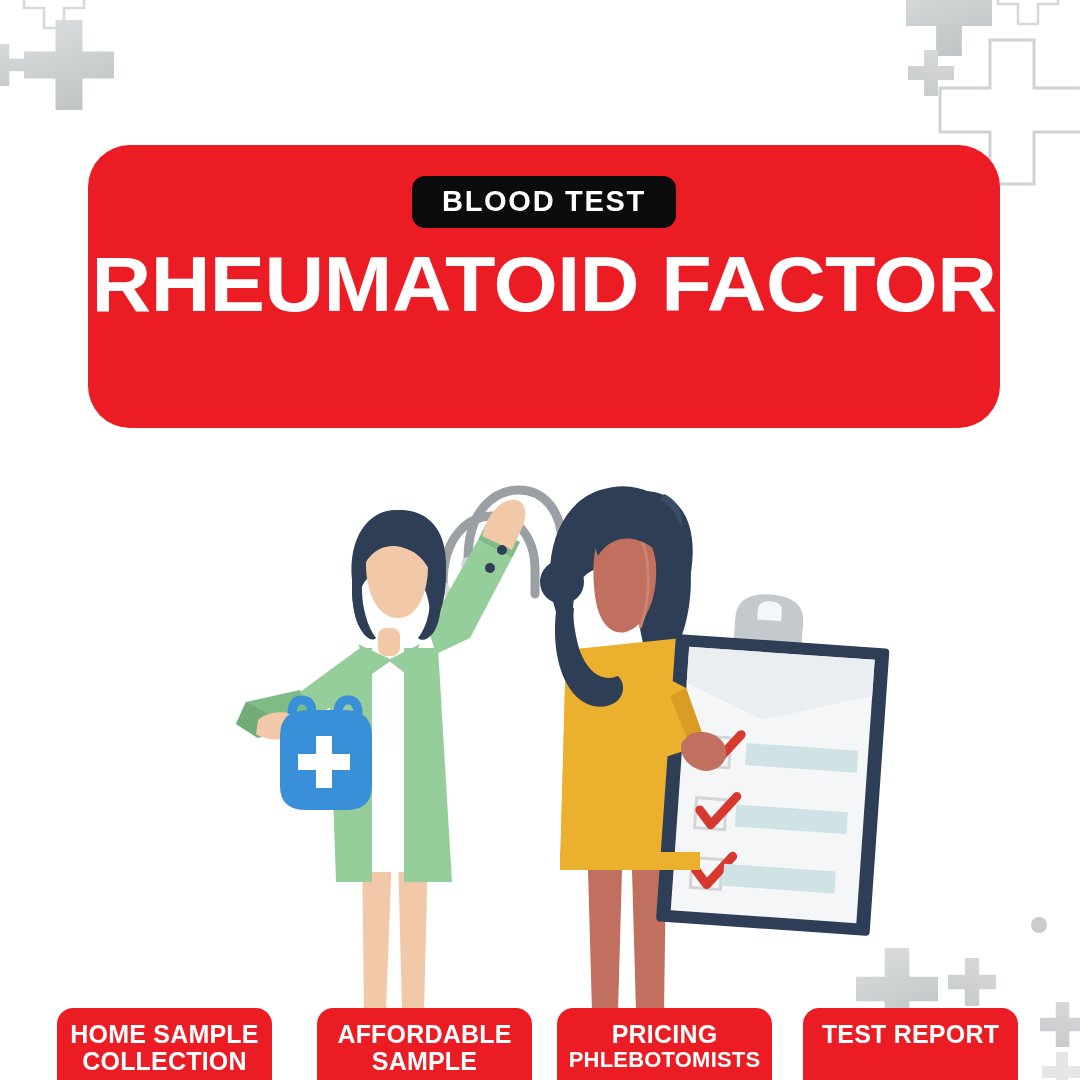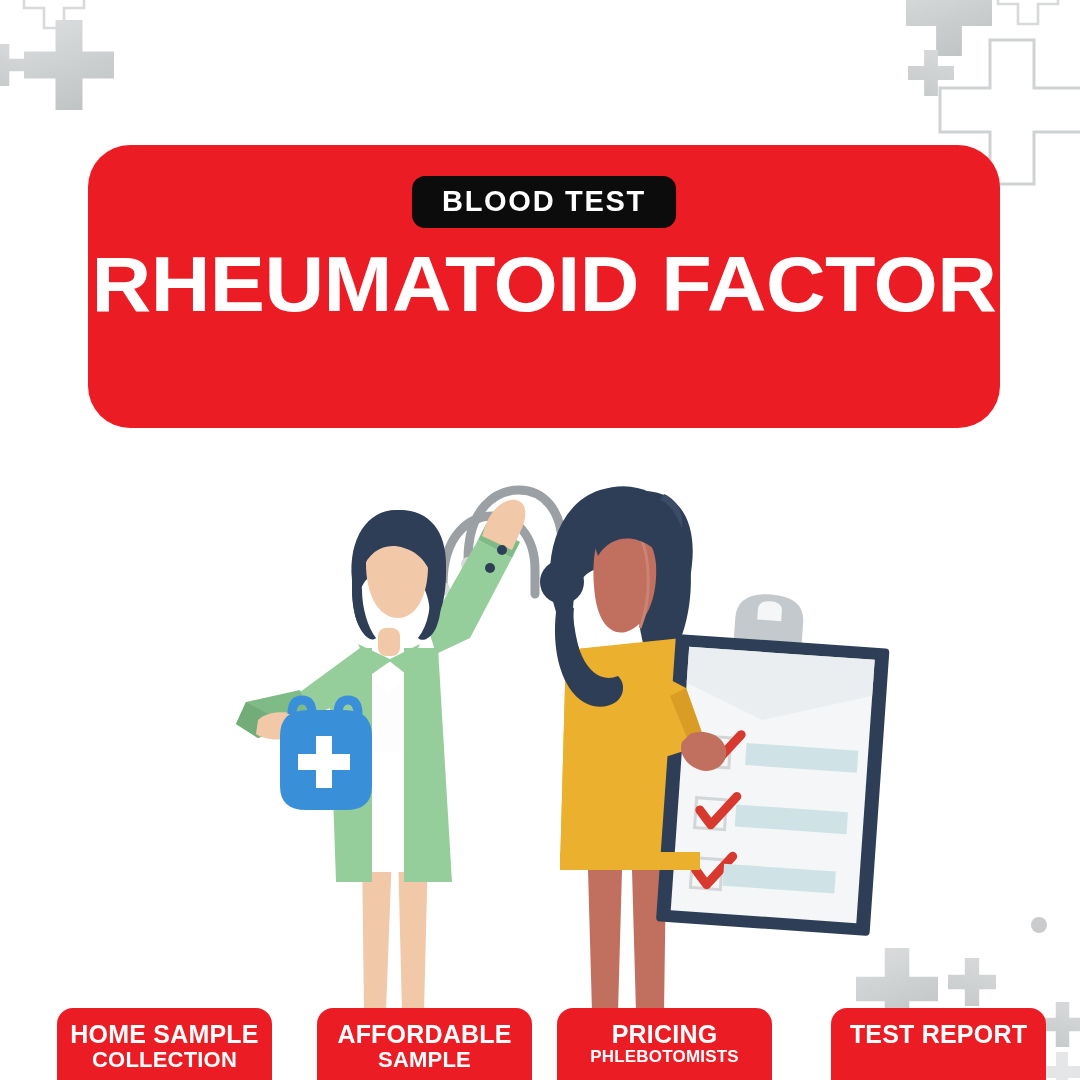--- a/index.html
+++ b/index.html
@@ -103,26 +103,26 @@
     justify-content:flex-start;
     padding-top:13px;
     text-align:center;
     font-size:25px;
     font-weight:bold;
     line-height:1.07;
     letter-spacing:0.2px;
     font-family:"Liberation Sans", sans-serif;
   }
   .feature span { display:block; white-space:nowrap; }
-  .feature .l2 { font-size:22px; }
+  .feature .l2 { font-size:25px; }
   #feature-0 { left:57px; }
   #feature-1 { left:317px; }
   #feature-2 { left:557px; }
-  #feature-2 .l2 { font-size:17px; }
-  #feature-3 { left:831px; }
+  #feature-2 .l2 { font-size:22px; }
+  #feature-3 { left:803px; }
 </style>
 </head>
 <body>
 
 <div id="poster">
 
   <div class="deco">
     <div class="plus-outline" style="left:22px; top:-34px; width:64px; height:64px;">
       <svg viewBox="0 0 64 64">
           <path d="M22 2 h20 v20 h20 v20 h-20 v20 h-20 v-20 h-20 v-20 h20 z" fill="none" stroke="#d7d9da" stroke-width="2.6"></path>

